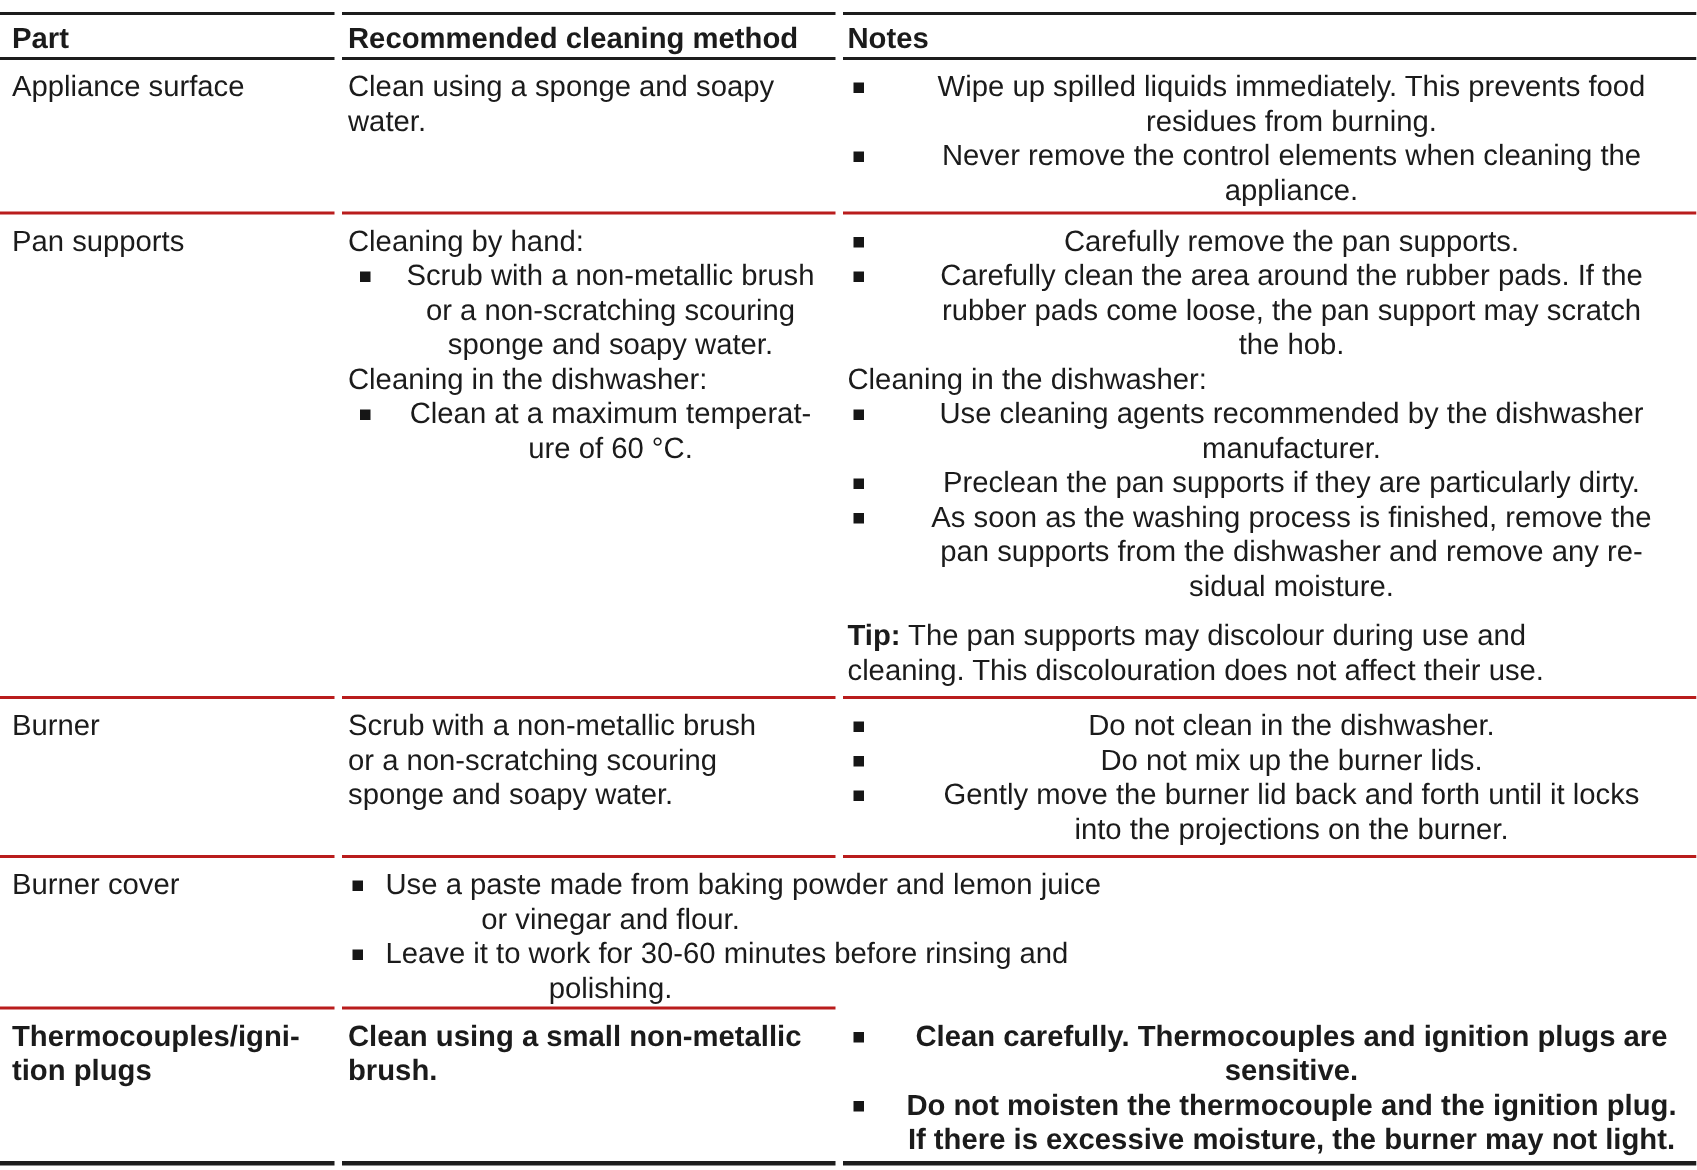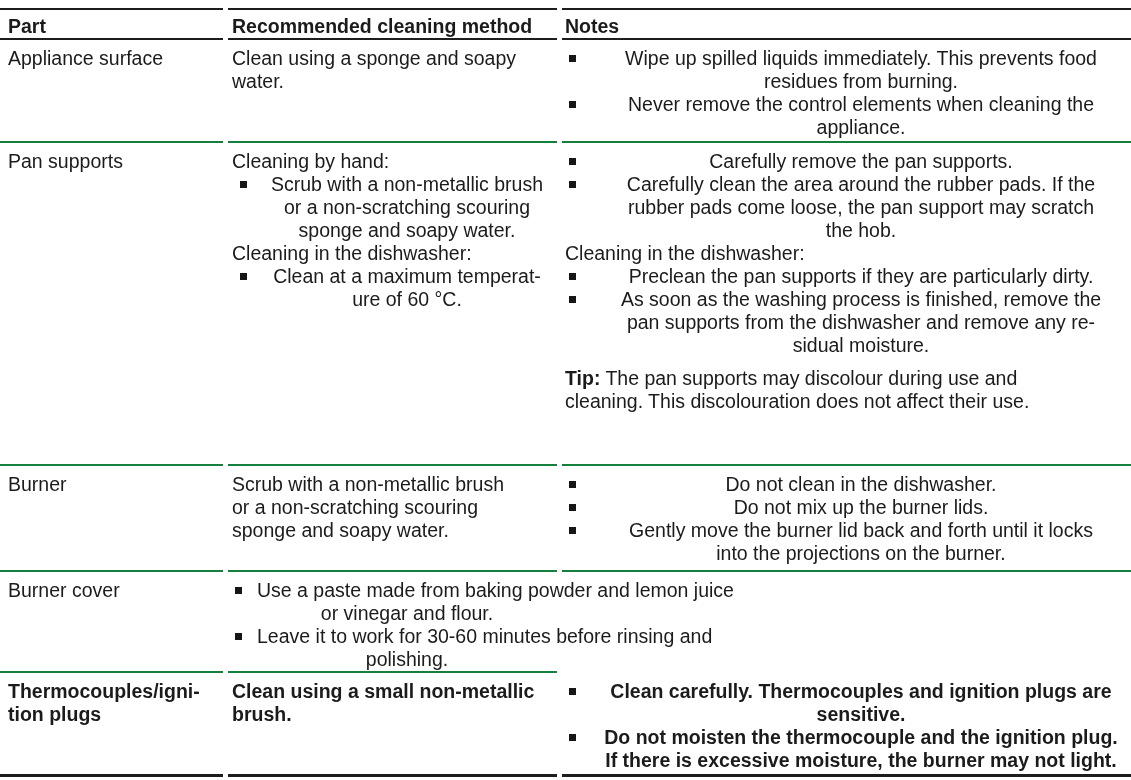--- a/index.html
+++ b/index.html
@@ -24,21 +24,21 @@
   .part-cell  { padding-left: 8px;  padding-right: 12px; }
   .method-cell{ padding-left: 4px;  padding-right: 4px; }
   .notes-cell { padding-left: 3px;  padding-right: 0; }
 
   .row.head .cell {
     font-weight: bold;
     padding-top: 5px;
     border-top: 2px solid #1d1d1d;
     border-bottom: 2px solid #1d1d1d;
   }
-  .row.body .cell { border-bottom: 2px solid #15803d; }
+  .row.body .cell { border-bottom: 2px solid #b91c1c; }
   .row.last .cell { border-bottom: 3px solid #1d1d1d; font-weight: bold; }
 
   
   .tbl .row:nth-child(1) { min-height: 32px; }
   .tbl .row:nth-child(2) { min-height: 103px; }
   .tbl .row:nth-child(3) { min-height: 323px; }
   .tbl .row:nth-child(4) { min-height: 106px; }
   .tbl .row:nth-child(5) { min-height: 97px; }
   .tbl .row:nth-child(6) { min-height: 104px; }
 
@@ -86,20 +86,22 @@
         <div class="t">Cleaning in the dishwasher:</div>
         <div class="item"><span class="sq"></span><span>Clean at a maximum temperat-
 ure of 60 °C.</span></div>
       </div>
       <div class="cell notes-cell">
         <div class="item"><span class="sq"></span><span>Carefully remove the pan supports.</span></div>
         <div class="item"><span class="sq"></span><span>Carefully clean the area around the rubber pads. If the
 rubber pads come loose, the pan support may scratch
 the hob.</span></div>
         <div class="t">Cleaning in the dishwasher:</div>
+        <div class="item"><span class="sq"></span><span>Use cleaning agents recommended by the dishwasher
+manufacturer.</span></div>
         <div class="item"><span class="sq"></span><span>Preclean the pan supports if they are particularly dirty.</span></div>
         <div class="item"><span class="sq"></span><span>As soon as the washing process is finished, remove the
 pan supports from the dishwasher and remove any re-
 sidual moisture.</span></div>
         <div class="tip"><span class="tip-label">Tip:</span><span>The pan supports may discolour during use and
 cleaning. This discolouration does not affect their use.</span></div>
       </div>
     </div>
     <div class="row body">
       <div class="cell part-cell t">Burner</div>

